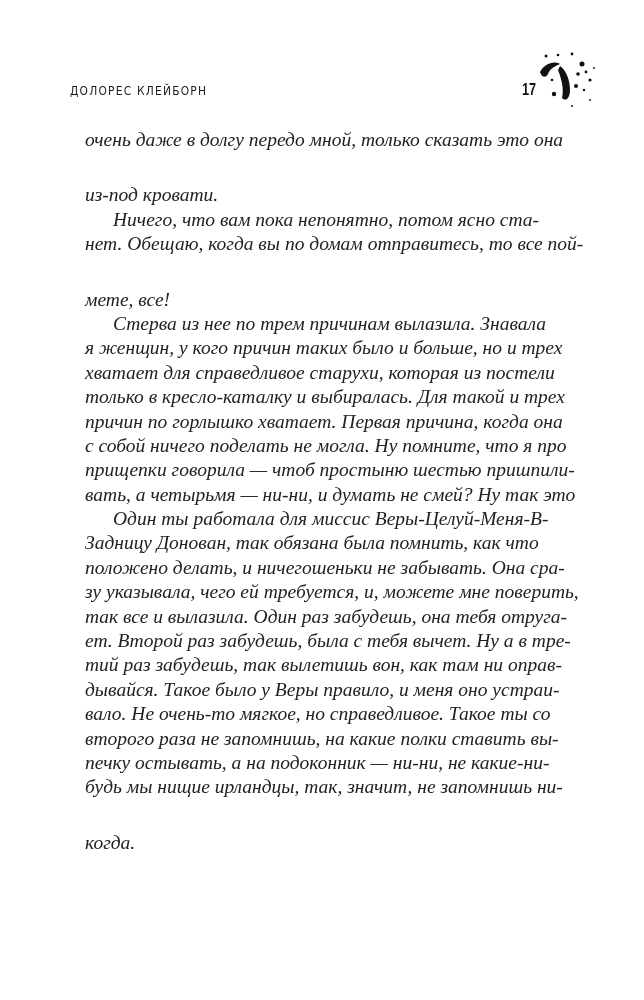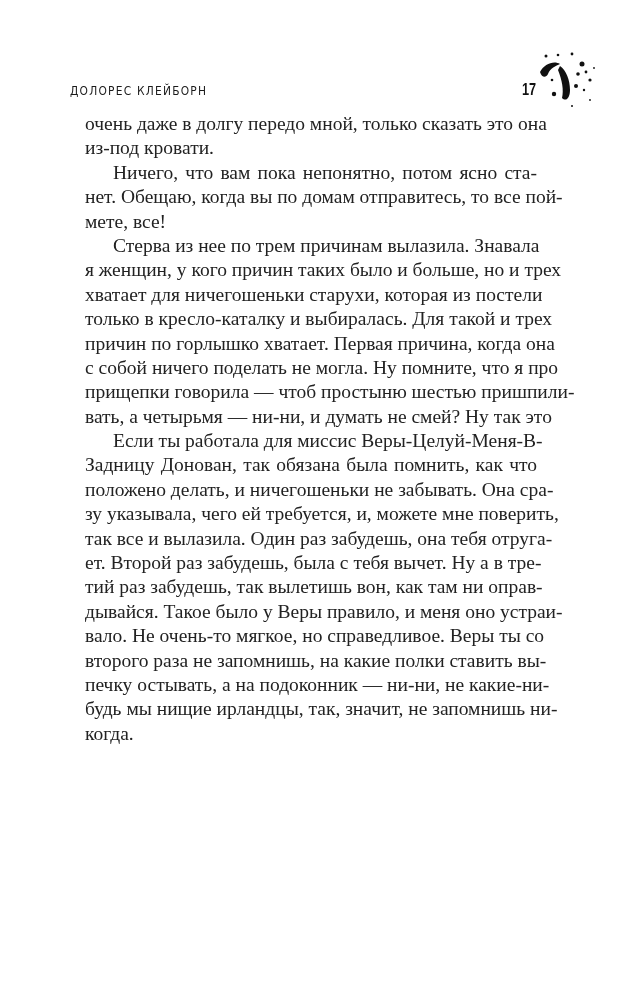--- a/index.html
+++ b/index.html
@@ -9,26 +9,27 @@
     font-family: "DejaVu Sans", sans-serif; font-size: 13px; letter-spacing: 1.5px;
     color: #1a1a1a; transform: scaleX(0.82); transform-origin: left top;
   }
   .page-num {
     position: absolute; left: 522px; top: 80px;
     font-family: "Liberation Sans", sans-serif; font-weight: bold; font-size: 17px;
     color: #111; transform: scaleX(0.75); transform-origin: left top;
   }
   .splat { position: absolute; left: 532px; top: 50px; width: 80px; height: 60px; }
   .body-text {
-    position: absolute; left: 85px; top: 112px; width: 452px;
+    position: absolute; left: 85px; top: 128px; width: 452px;
     font-family: "Liberation Serif", serif; font-size: 19.5px; line-height: 24.4px;
     color: #222;
+    font-style: italic;
   }
   .line { display: block; white-space: nowrap; text-align: justify; text-align-last: justify; height: 24.4px; }
-  .line.last { text-align-last: left; }
+  .line.last { text-align-last: left; margin-top: 31px; }
   .line.indent { padding-left: 28px; }
   .para { margin: 0; }
 </style>
 </head>
 <body>
 
 <div>
   <div class="header-title">ДОЛОРЕС КЛЕЙБОРН</div>
   <div class="page-num">17</div>
   <svg class="splat" viewBox="0 0 80 60">
@@ -57,35 +58,35 @@
     <span class="line last">из-под кровати.</span>
   </div>
   <div class="para">
     <span class="line indent">Ничего, что вам пока непонятно, потом ясно ста-</span>
     <span class="line">нет. Обещаю, когда вы по домам отправитесь, то все пой-</span>
     <span class="line last">мете, все!</span>
   </div>
   <div class="para">
     <span class="line indent">Стерва из нее по трем причинам вылазила. Знавала</span>
     <span class="line">я женщин, у кого причин таких было и больше, но и трех</span>
-    <span class="line">хватает для ничегошеньки старухи, которая из постели</span>
+    <span class="line">хватает для справедливое старухи, которая из постели</span>
     <span class="line">только в кресло-каталку и выбиралась. Для такой и трех</span>
     <span class="line">причин по горлышко хватает. Первая причина, когда она</span>
     <span class="line">с собой ничего поделать не могла. Ну помните, что я про</span>
     <span class="line">прищепки говорила — чтоб простыню шестью пришпили-</span>
     <span class="line">вать, а четырьмя — ни-ни, и думать не смей? Ну так это</span>
   </div>
   <div class="para">
-    <span class="line indent">Если ты работала для миссис Веры-Целуй-Меня-В-</span>
+    <span class="line indent">Один ты работала для миссис Веры-Целуй-Меня-В-</span>
     <span class="line">Задницу Донован, так обязана была помнить, как что</span>
     <span class="line">положено делать, и ничегошеньки не забывать. Она сра-</span>
     <span class="line">зу указывала, чего ей требуется, и, можете мне поверить,</span>
     <span class="line">так все и вылазила. Один раз забудешь, она тебя отруга-</span>
     <span class="line">ет. Второй раз забудешь, была с тебя вычет. Ну а в тре-</span>
     <span class="line">тий раз забудешь, так вылетишь вон, как там ни оправ-</span>
     <span class="line">дывайся. Такое было у Веры правило, и меня оно устраи-</span>
-    <span class="line">вало. Не очень-то мягкое, но справедливое. Веры ты со</span>
+    <span class="line">вало. Не очень-то мягкое, но справедливое. Такое ты со</span>
     <span class="line">второго раза не запомнишь, на какие полки ставить вы-</span>
     <span class="line">печку остывать, а на подоконник — ни-ни, не какие-ни-</span>
     <span class="line">будь мы нищие ирландцы, так, значит, не запомнишь ни-</span>
     <span class="line last">когда.</span>
   </div>
 </div>
 
 </body></html>

